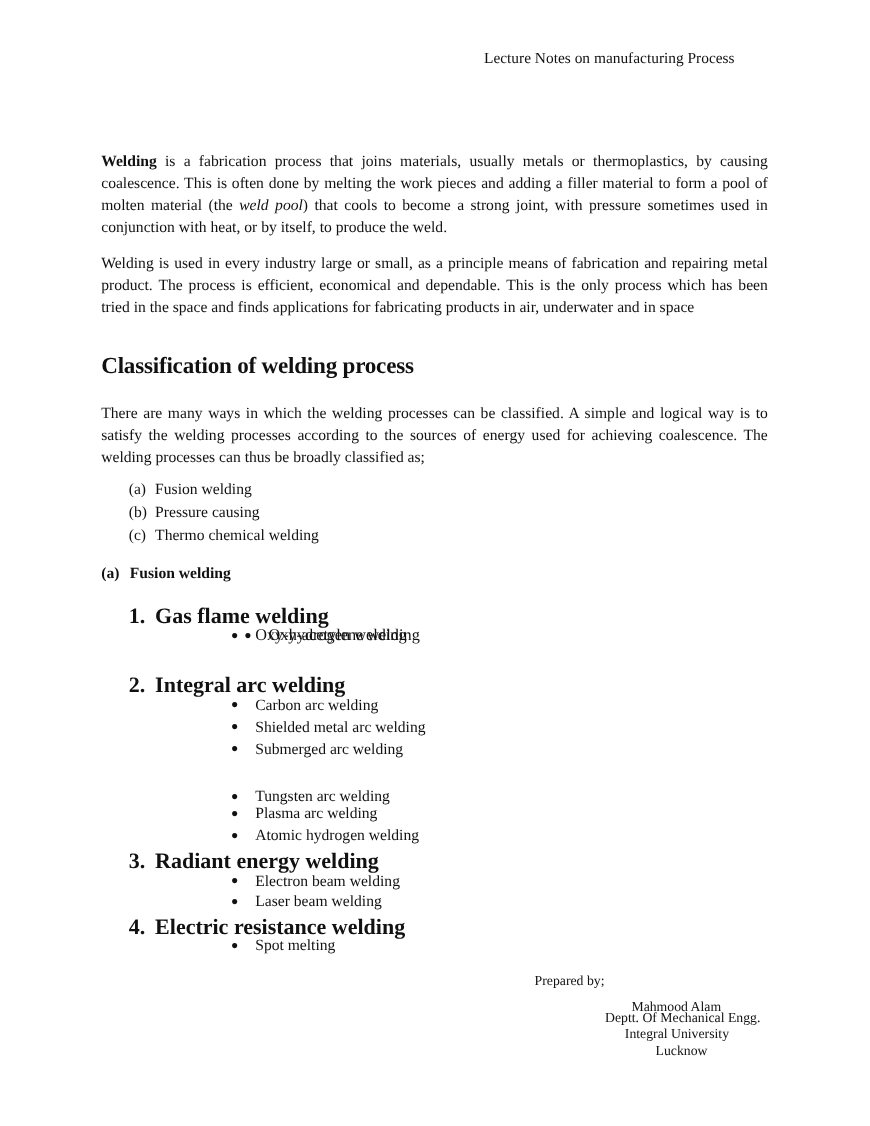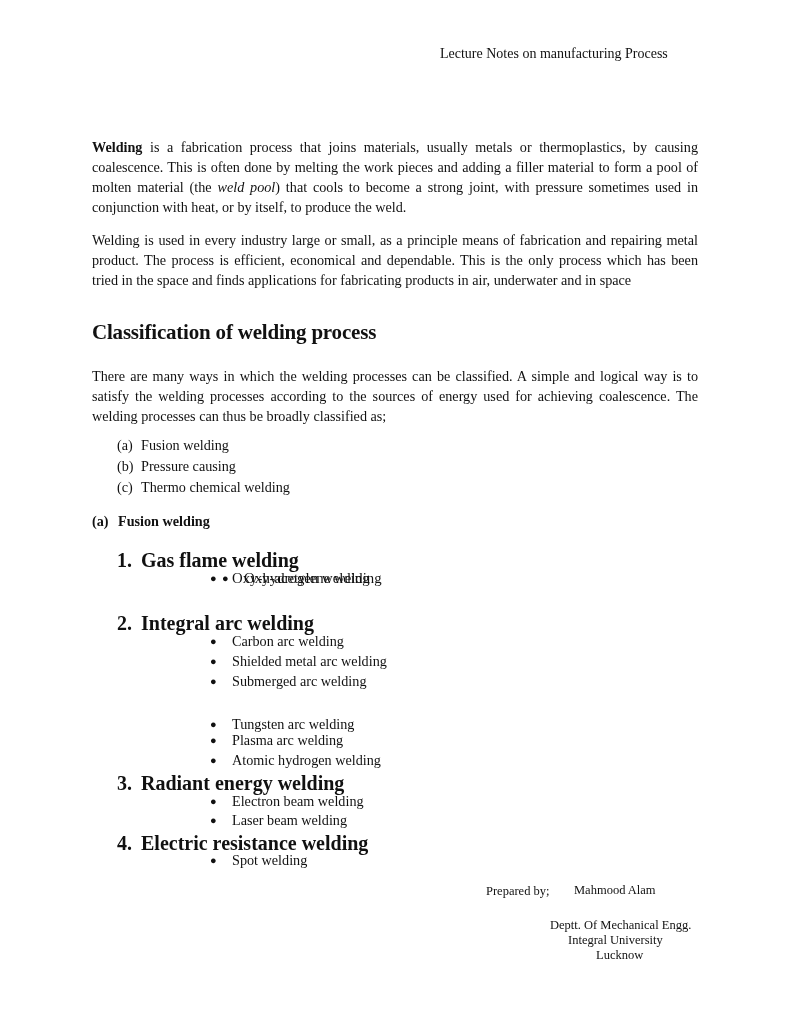--- a/index.html
+++ b/index.html
@@ -59,21 +59,21 @@
   <div class="bullet" style="top:673px;"><span class="dot">●</span><span>Submerged arc welding</span></div>
   <div class="bullet" style="top:716px;"><span class="dot">●</span><span>Tungsten arc welding</span></div>
   <div class="bullet" style="top:732px;"><span class="dot">●</span><span>Plasma arc welding</span></div>
   <div class="bullet" style="top:752px;"><span class="dot">●</span><span>Atomic hydrogen welding</span></div>
 
   <div class="num-h" style="top:772px;"><span class="lbl">3.</span><span>Radiant energy welding</span></div>
   <div class="bullet" style="top:793px;"><span class="dot">●</span><span>Electron beam welding</span></div>
   <div class="bullet" style="top:812px;"><span class="dot">●</span><span>Laser beam welding</span></div>
 
   <div class="num-h" style="top:832px;"><span class="lbl">4.</span><span>Electric resistance welding</span></div>
-  <div class="bullet" style="top:852px;"><span class="dot">●</span><span>Spot welding</span></div>
+  <div class="bullet" style="top:852px;"><span class="dot">●</span><span>Spot melting</span></div>
 
   <div class="sig" style="left:486px; top:884px;">Prepared by;</div>
-  <div class="sig" style="left:574px; top:883px;">Mahmood Alam</div>
+  <div class="sig" style="left:574px; top:908px;">Mahmood Alam</div>
   <div class="sig" style="left:550px; top:918px;">Deptt. Of Mechanical Engg.</div>
   <div class="sig" style="left:568px; top:933px;">Integral University</div>
   <div class="sig" style="left:596px; top:948px;">Lucknow</div>
 
 </div>
 
 </body></html>

